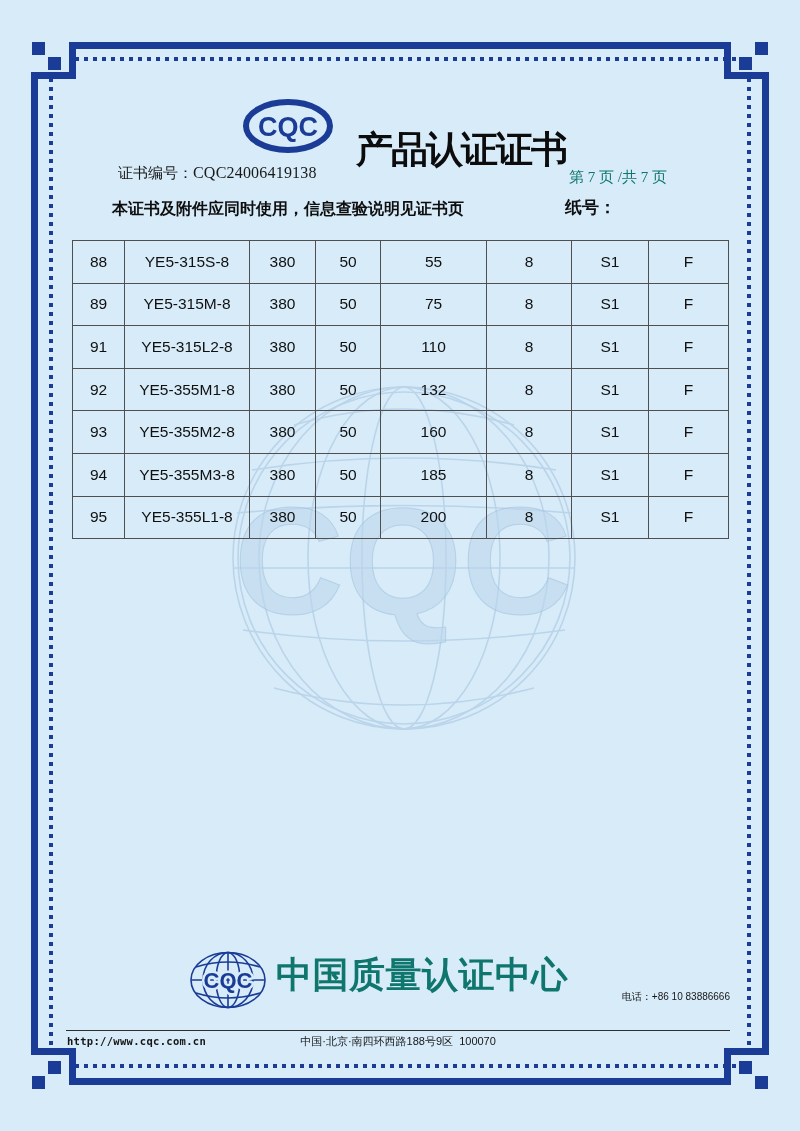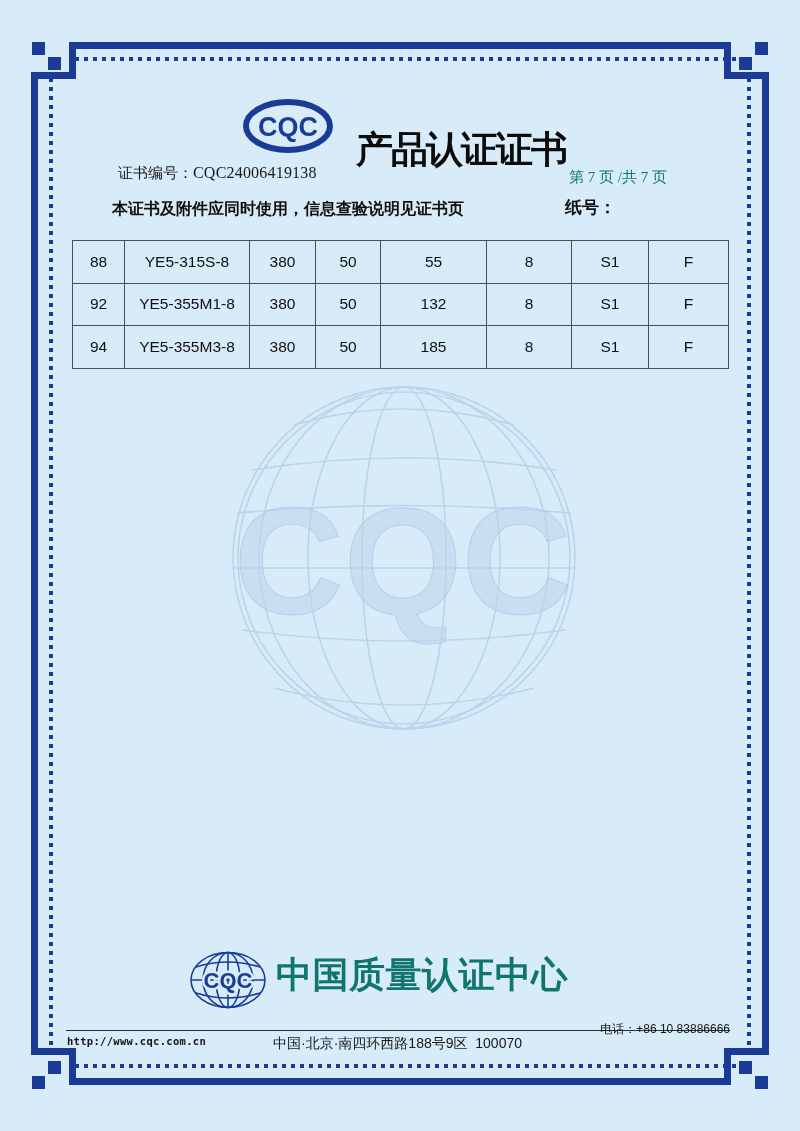--- a/index.html
+++ b/index.html
@@ -58,23 +58,23 @@
     font-family:"Liberation Serif", serif;
     font-size:36px; font-weight:bold; letter-spacing:0.5px;
     color:#0f766e; line-height:1.2; z-index:6;
   }
 
   
   #footer-rule { left:66px; top:1030px; width:664px; height:1.4px; background:#2e2e2e; z-index:6; }
   #footer-website { left:67px; top:1035px; font-family:"DejaVu Sans Mono", monospace;
                     font-size:10.5px; font-weight:bold; letter-spacing:0.3px;
                     color:#161616; line-height:1.2; z-index:6; }
-  #footer-address { left:50%; transform:translateX(-51%); top:1035px; font-size:14px;
+  #footer-address { left:50%; transform:translateX(-51%); top:1035px; font-size:11px;
                     color:#161616; line-height:1.2; z-index:6; white-space:pre; }
-  #footer-phone { right:70px; top:1022px; font-size:12px; color:#161616;
+  #footer-phone { right:70px; top:991px; font-size:10px; color:#161616;
                   line-height:1.2; z-index:6; white-space:pre; }
 </style>
 </head>
 <body>
 
 <svg id="watermark-svg" class="abs" width="800" height="1131" viewBox="0 0 800 1131">
   <g stroke="#a9c7e1" stroke-width="1.6" fill="none" opacity="0.62">
     <circle cx="404" cy="558" r="171"></circle>
     <circle cx="404" cy="558" r="166"></circle>
 
@@ -161,46 +161,86 @@
           <td>88</td>
           <td>YE5-315S-8</td>
           <td>380</td>
           <td>50</td>
           <td>55</td>
           <td>8</td>
           <td>S1</td>
           <td>F</td>
         </tr>
 
-
-
+        <tr>
+          <td>89</td>
+          <td>YE5-315M-8</td>
+          <td>380</td>
+          <td>50</td>
+          <td>75</td>
+          <td>8</td>
+          <td>S1</td>
+          <td>F</td>
+        </tr>
+
+
+        <tr>
+          <td>91</td>
+          <td>YE5-315L2-8</td>
+          <td>380</td>
+          <td>50</td>
+          <td>110</td>
+          <td>8</td>
+          <td>S1</td>
+          <td>F</td>
+        </tr>
 
         <tr>
           <td>92</td>
           <td>YE5-355M1-8</td>
           <td>380</td>
           <td>50</td>
           <td>132</td>
           <td>8</td>
           <td>S1</td>
           <td>F</td>
         </tr>
 
+        <tr>
+          <td>93</td>
+          <td>YE5-355M2-8</td>
+          <td>380</td>
+          <td>50</td>
+          <td>160</td>
+          <td>8</td>
+          <td>S1</td>
+          <td>F</td>
+        </tr>
 
         <tr>
           <td>94</td>
           <td>YE5-355M3-8</td>
           <td>380</td>
           <td>50</td>
           <td>185</td>
           <td>8</td>
           <td>S1</td>
           <td>F</td>
         </tr>
 
+        <tr>
+          <td>95</td>
+          <td>YE5-355L1-8</td>
+          <td>380</td>
+          <td>50</td>
+          <td>200</td>
+          <td>8</td>
+          <td>S1</td>
+          <td>F</td>
+        </tr>
 
       </tbody>
   </table>
 </div>
 
 <svg id="bottom-logo" class="abs" width="80" height="62" viewBox="0 0 80 62">
   <g stroke="#1a3c96" stroke-width="1.6" fill="none">
     <ellipse cx="40" cy="31" rx="37" ry="27.5"></ellipse>
     <ellipse cx="40" cy="31" rx="25" ry="27.5"></ellipse>
     <ellipse cx="40" cy="31" rx="12" ry="27.5"></ellipse>

